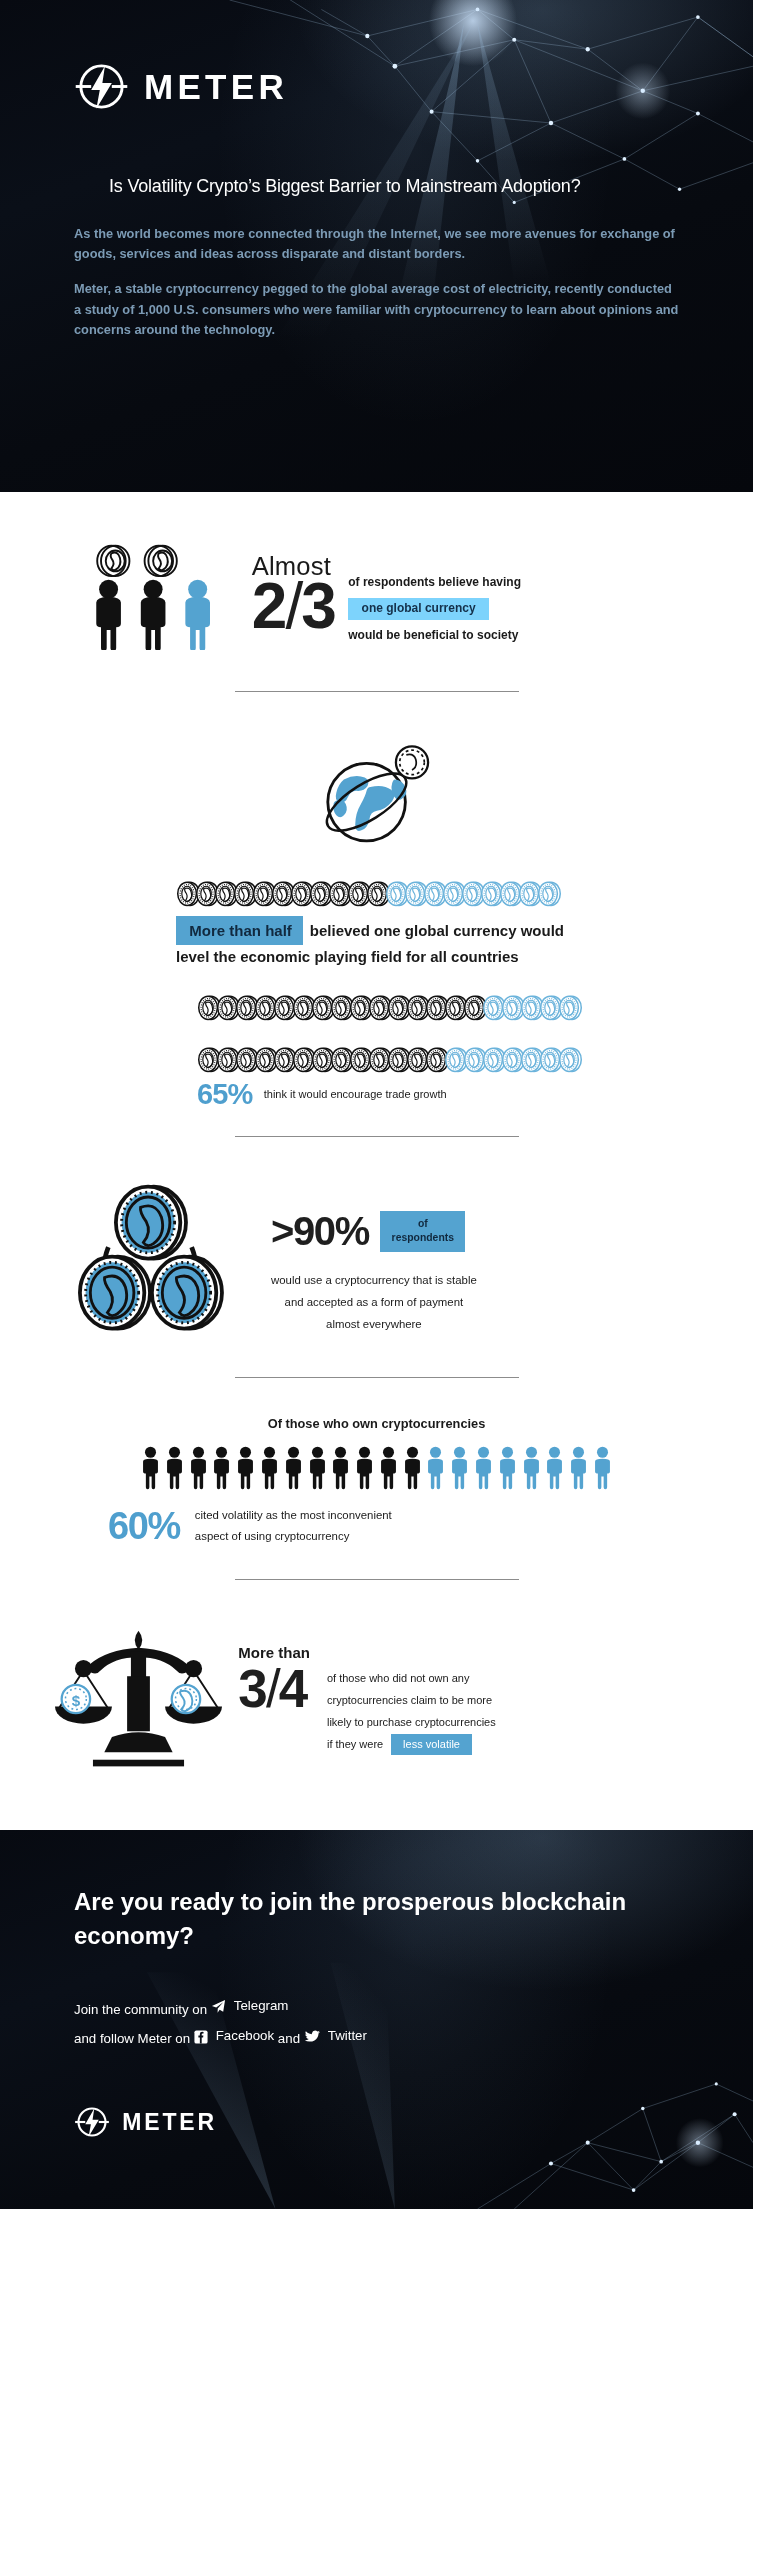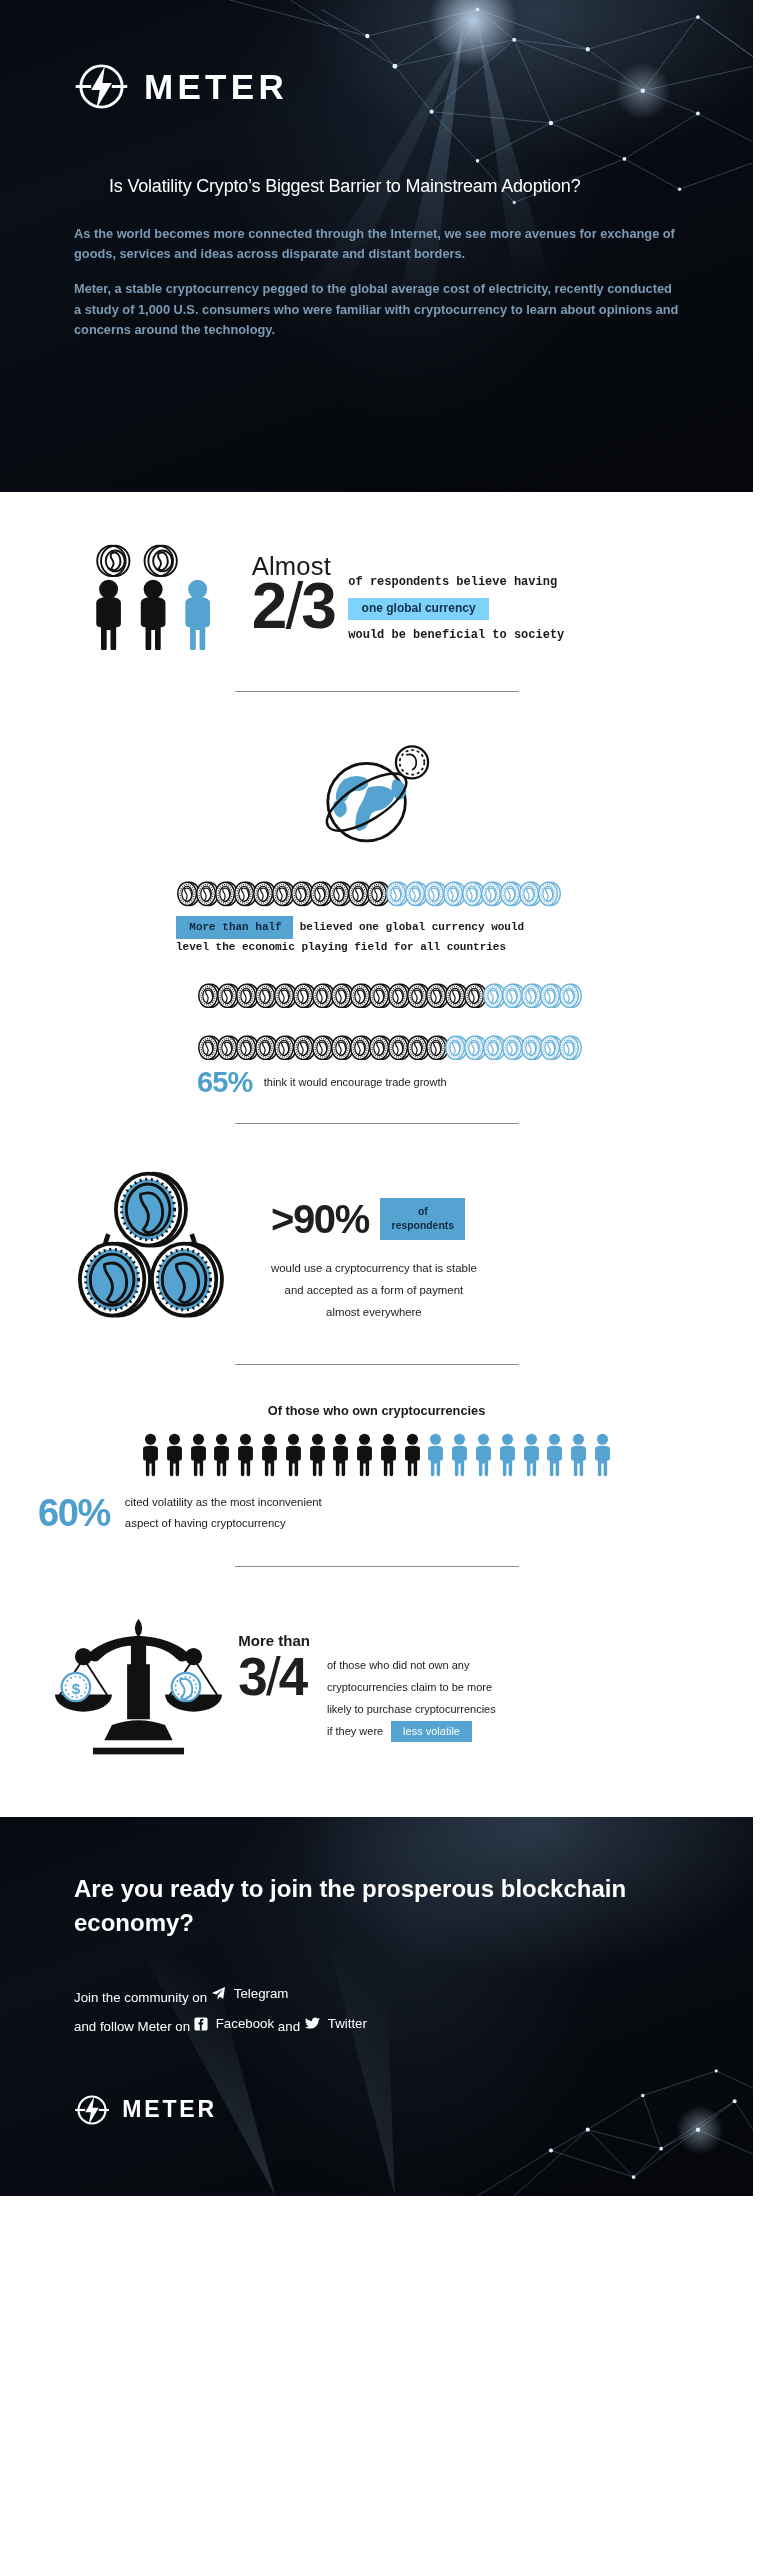--- a/index.html
+++ b/index.html
@@ -75,21 +75,21 @@
   .big-frac {
     font-size: 64px;
     font-weight: bold;
     line-height: 0.92;
     color: #1f1f1f;
     letter-spacing: -1.9px;
     margin-top: -3.8px;
   }
   .frac-slash { font-weight: normal; }
   .sec1-lines { padding: 40px 0 0 13.3px; font-size: 12px; font-weight: bold; line-height: 1.1; }
-  .sec1-lines .ln { margin-bottom: 8.5px; font-family: Liberation Mono, monospace; }
+  .sec1-lines .ln { margin-bottom: 8.5px; }
   .hl {
     display: inline-block;
     background: #7dd3fc;
     color: #14304a;
     font-weight: bold;
     padding: 4.7px 13.3px;
     margin-bottom: 8.5px;
   }
 
   
@@ -99,21 +99,21 @@
   .coinstat { padding: 0 0 0 0; }
   .coinrow { display: flex; align-items: center; justify-content: flex-start; }
   .coin { display: block; }
   .coin + .coin { margin-left: -6.6px; }
 
   .cs-block { margin-bottom: 26.5px; }
   .cs-1 { padding-left: 176px; }
   .cs-2 { padding-left: 197px; }
   .cs-3 { padding-left: 197px; }
 
-  .cs-text { margin-top: 9.5px; font-size: 11px; font-weight: bold; line-height: 1.55; color: #1a1a1a; font-family: Liberation Mono, monospace; }
+  .cs-text { margin-top: 9.5px; font-size: 15px; font-weight: bold; line-height: 1.55; color: #1a1a1a; }
   .cs-text .hl-sm {
     display: inline-block;
     background: #54a3d0;
     color: #11293f;
     padding: 2.8px 11.4px 2.8px 13.3px;
     margin-right: 6.6px;
     font-weight: bold;
   }
   .pct-row { display: flex; align-items: center; margin-top: 7.6px; }
   .pct-num {
@@ -141,21 +141,21 @@
     padding: 6.6px 11.4px;
     margin-left: 11.4px;
   }
   .copy90 { margin-top: 17px; font-size: 11.4px; line-height: 1.95; color: #1a1a1a; }
 
   
   .sec60 { padding: 38px 0 0 0; text-align: center; }
   .sec60-head { font-size: 12.8px; font-weight: bold; color: #1a1a1a; }
   .people-row { display: flex; justify-content: center; align-items: flex-end; margin-top: 15px; }
   .person + .person { margin-left: 2.8px; }
-  .sec60-bottom { display: flex; align-items: center; justify-content: flex-start; padding-left: 38px; margin-top: 15px; }
+  .sec60-bottom { display: flex; align-items: center; justify-content: flex-start; padding-left: 108px; margin-top: 15px; }
   .num60 { font-size: 38px; font-weight: bold; color: #4f9fce; letter-spacing: -1.4px; line-height: 1; }
   .copy60 { margin-left: 15px; text-align: left; font-size: 11.4px; line-height: 1.85; color: #1a1a1a; }
 
   
   .sec34 { display: flex; align-items: flex-start; padding: 38px 0 42px 55px; }
   .sec34-art { flex: 0 0 170px; padding-top: 5.7px; }
   .sec34-mid { padding: 26.5px 0 0 13.3px; }
   .morethan { font-size: 15px; font-weight: bold; color: #1a1a1a; }
   .frac34 {
     font-size: 53px;
@@ -909,21 +909,21 @@
           </svg>
           <svg width="21" height="44" viewBox="0 0 24 50" class="person">
             <circle cx="12" cy="7" r="6.3" fill="#54a3d0"></circle>
             <path d="M3.5 17.5 q0 -3.2 8.5 -3.2 q8.5 0 8.5 3.2 l0 11.5 q0 2.4 -3.2 2.4 l0 15.6 q0 2.2 -2 2.2 q-2 0 -2 -2.2 l0 -12.4 l-2.6 0 l0 12.4 q0 2.2 -2 2.2 q-2 0 -2 -2.2 l0 -15.6 q-3.2 0 -3.2 -2.4z" fill="#54a3d0"></path>
           </svg>
         </div>
       <div class="sec60-bottom">
         <div class="num60">60%</div>
         <div class="copy60">
           <div>cited volatility as the most inconvenient</div>
-          <div>aspect of having cryptocurrency</div>
+          <div>aspect of using cryptocurrency</div>
         </div>
       </div>
     </div>
 
     <div class="divider" style="margin-top:32px"></div>
 
     <div class="sec34">
       <div class="sec34-art">
         <svg width="167" height="152" viewBox="0 0 176 160">
           <path d="M88 8 q8 10 0 20 q-8 -10 0 -20z" fill="#111"></path>

